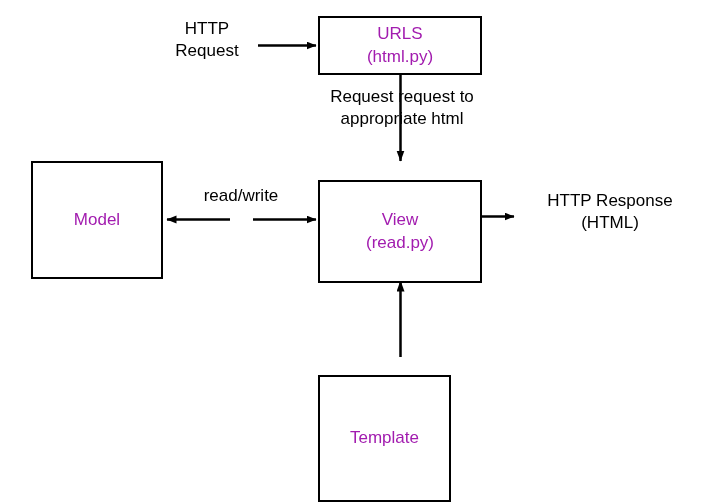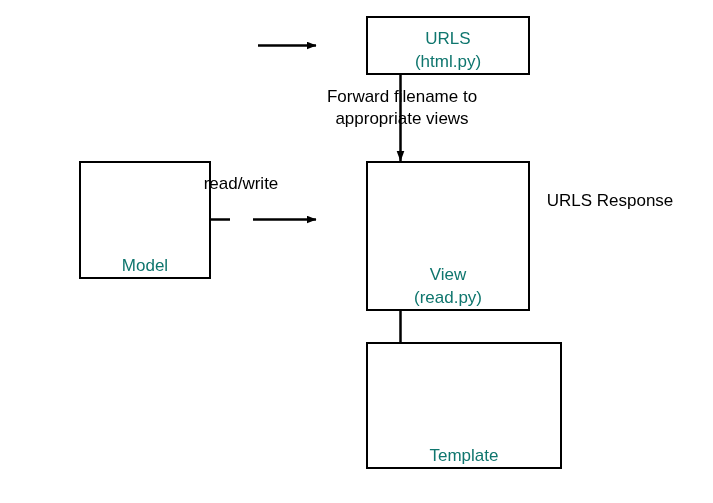--- a/index.html
+++ b/index.html
@@ -27,52 +27,51 @@
     height: 503px;
   }
   .node-box {
     position: absolute;
     box-sizing: border-box;
     border: 2.5px solid #000000;
     background: #ffffff;
     display: flex;
     flex-direction: column;
     align-items: center;
-    justify-content: flex-end;
+    justify-content: center;
     text-align: center;
     line-height: 1.32;
     font-size: 17px;
-    color: #0f766e;
+    color: #a21caf;
     white-space: nowrap;
-    margin-left: 48px;
   }
   .node-line {
     display: block;
   }
   .edge-label {
     position: absolute;
     text-align: center;
     line-height: 1.32;
     font-size: 17px;
     color: #000000;
     background: transparent;
     white-space: nowrap;
   }
   .edge-label .lbl-line { display: block; }
 
   
   #node-urls      { left: 318px; top: 16px;  width: 164px; height: 59px; }
-  #node-view      { left: 318px; top: 161px; width: 164px; height: 150px; }
+  #node-view      { left: 318px; top: 180px; width: 164px; height: 103px; }
   #node-model     { left: 31px;  top: 161px; width: 132px; height: 118px; }
-  #node-template  { left: 318px; top: 342px; width: 196px; height: 127px; }
+  #node-template  { left: 318px; top: 375px; width: 133px; height: 127px; }
 
   
   #label-http-request   { left: 152px; top: 18px;  width: 110px; }
   #label-forward        { left: 306px; top: 86px;  width: 192px; }
-  #label-readwrite      { left: 186px; top: 173px; width: 110px; }
+  #label-readwrite      { left: 186px; top: 185px; width: 110px; }
   #label-http-response  { left: 520px; top: 190px; width: 180px; }
 </style>
 </head>
 <body>
 
 <div id="diagram-canvas">
 
   <svg id="diagram-svg" viewBox="0 0 713 503" xmlns="http://www.w3.org/2000/svg">
     <defs>
       <marker id="arrow-right" markerWidth="12" markerHeight="12" refX="9.5" refY="4" orient="auto" markerUnits="userSpaceOnUse">
@@ -125,27 +124,32 @@
   </div>
 
   <div class="node-box" id="node-model">
     <span class="node-line">Model</span>
   </div>
 
   <div class="node-box" id="node-template">
     <span class="node-line">Template</span>
   </div>
 
+  <div class="edge-label" id="label-http-request">
+    <span class="lbl-line">HTTP</span>
+    <span class="lbl-line">Request</span>
+  </div>
 
   <div class="edge-label" id="label-forward">
-    <span class="lbl-line">Forward filename to</span>
-    <span class="lbl-line">appropriate views</span>
+    <span class="lbl-line">Request request to</span>
+    <span class="lbl-line">appropriate html</span>
   </div>
 
   <div class="edge-label" id="label-readwrite">
     <span class="lbl-line">read/write</span>
   </div>
 
   <div class="edge-label" id="label-http-response">
-    <span class="lbl-line">URLS Response</span>
+    <span class="lbl-line">HTTP Response</span>
+    <span class="lbl-line">(HTML)</span>
   </div>
 
 </div>
 
 </body></html>

